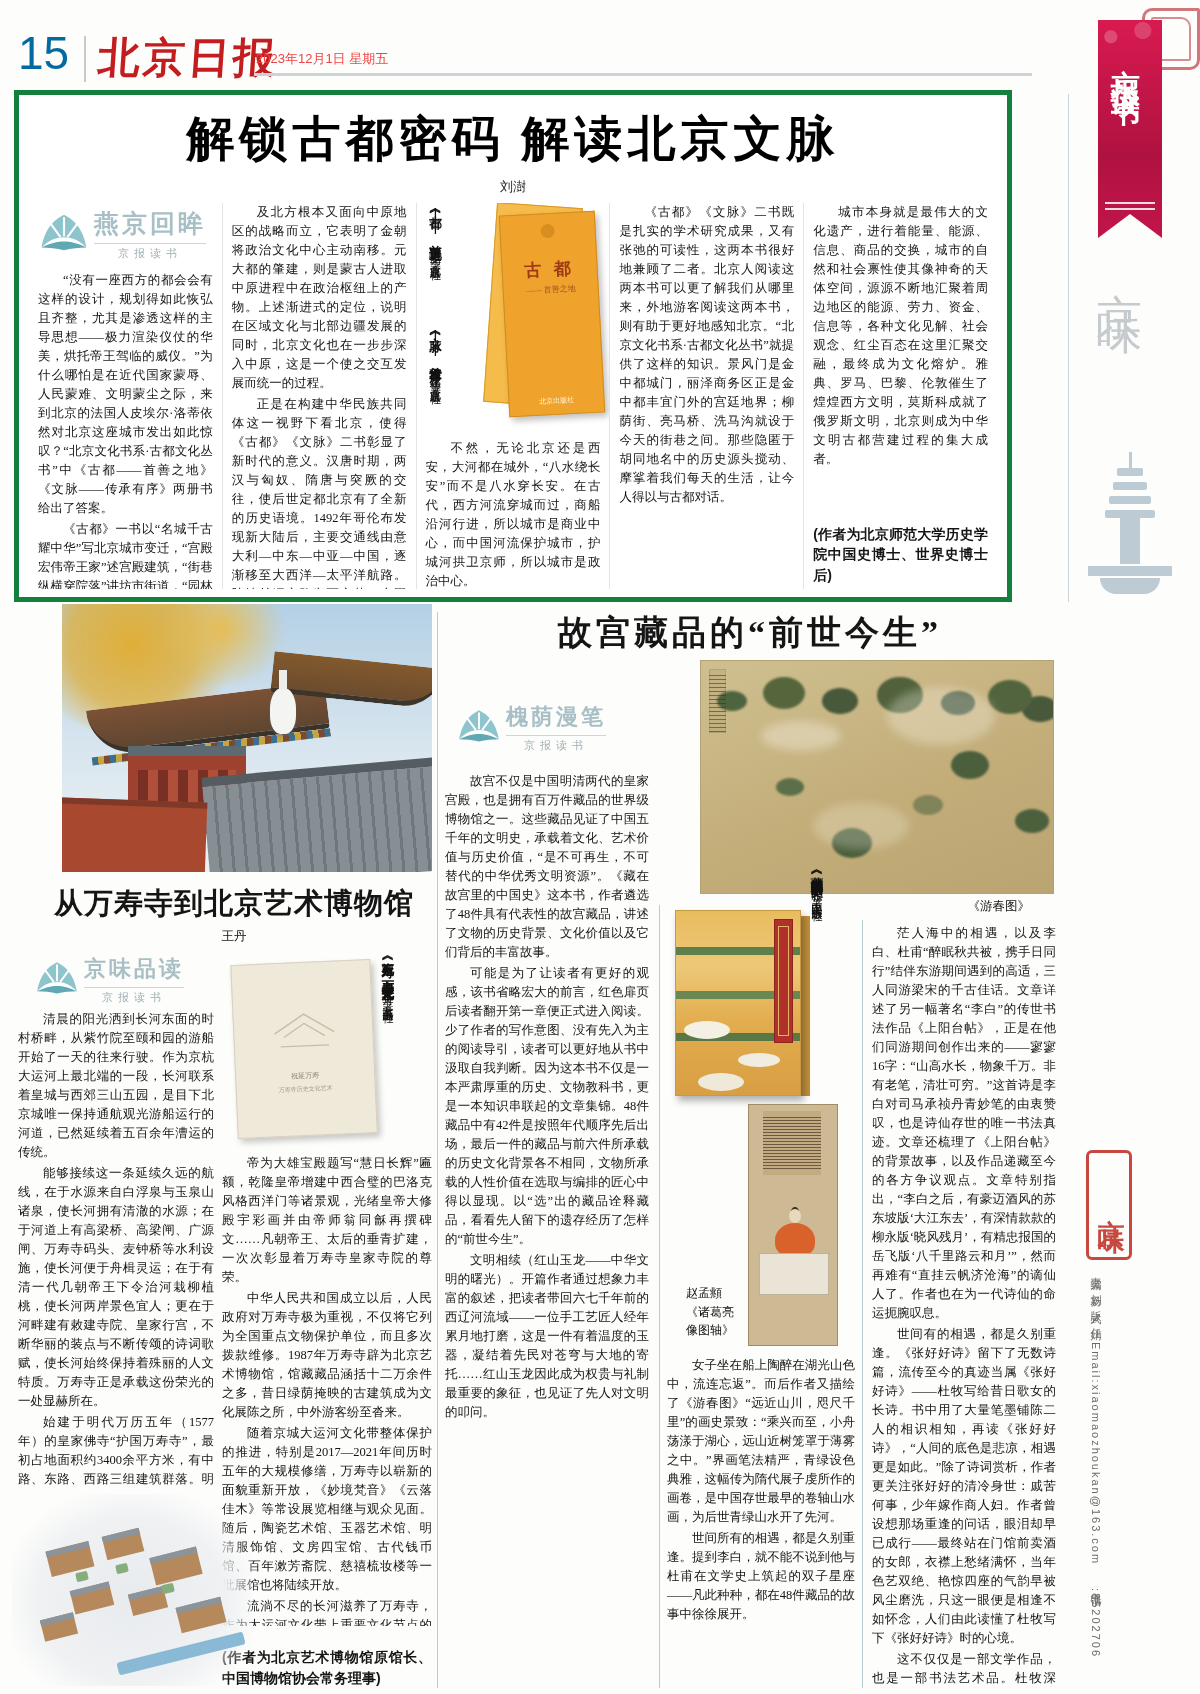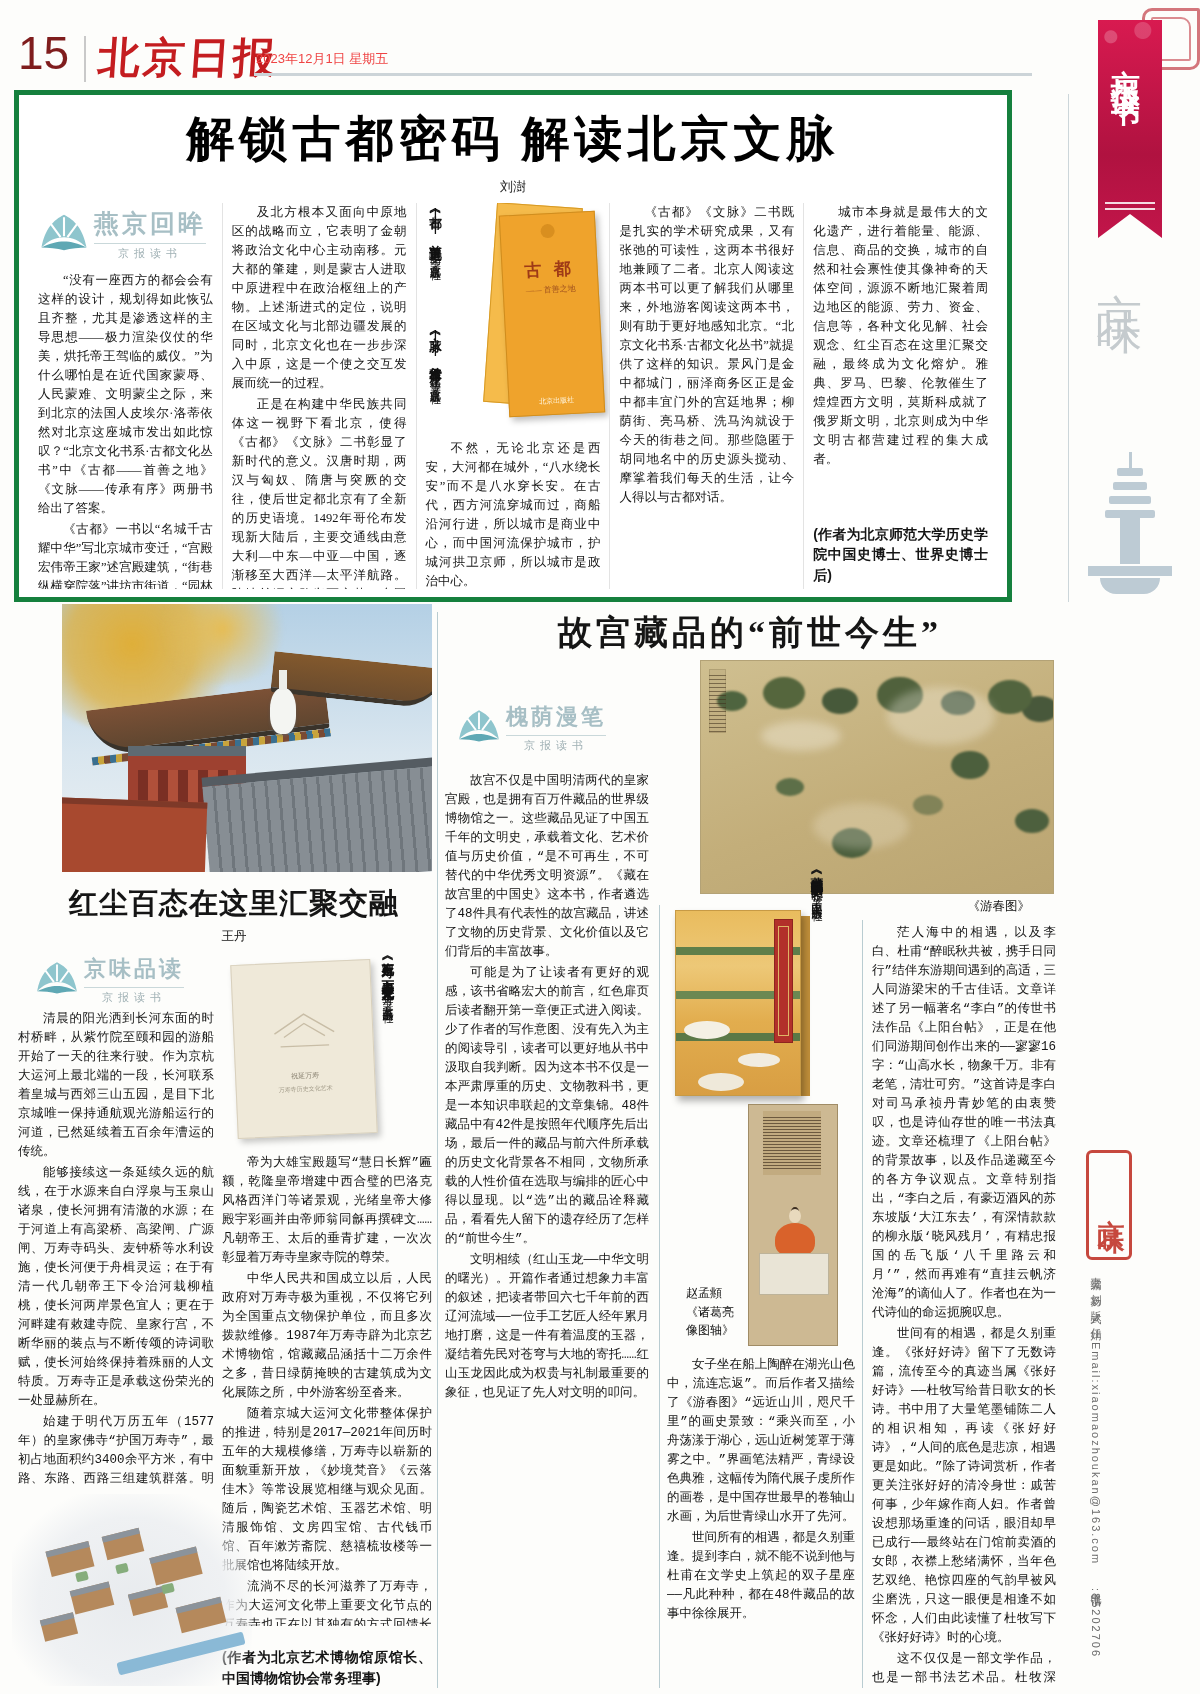--- a/index.html
+++ b/index.html
@@ -2,21 +2,21 @@
 <html><head>
 <meta charset="utf-8">
 <style>
   html,body{margin:0;padding:0;background:#e9e9e7;}
   .page{position:relative;width:1200px;height:1694px;margin:0 auto;background:#fdfdfb;
         overflow:hidden;font-family:"Liberation Serif","DejaVu Serif",serif;color:#151515;}
   .abs{position:absolute;}
   .sans{font-family:"Liberation Sans","DejaVu Sans",sans-serif;}
 
   
-  .pageno{left:18px;top:26px;font-size:46px;color:#7f1d1d;font-family:"Liberation Sans",sans-serif;font-weight:300;}
+  .pageno{left:18px;top:26px;font-size:46px;color:#0369a1;font-family:"Liberation Sans",sans-serif;font-weight:300;}
   .pagebar{left:84px;top:36px;width:2px;height:46px;background:#c9c9c9;}
   .masthead{left:98px;top:30px;font-size:42px;font-weight:bold;color:#c41d20;letter-spacing:3px;transform:skewX(-4deg);}
   .dateline{left:256px;top:50px;font-size:13px;color:#ef4444;}
   .headrule{left:254px;top:73px;width:778px;height:3px;background:#ccd4d8;}
 
   
   .leadbox{left:14px;top:90px;width:998px;height:512px;border:5px solid #15803d;background:#fff;box-sizing:border-box;}
   .lead-title{left:0;right:0;top:12px;text-align:center;font-size:48px;font-weight:bold;letter-spacing:5px;color:#000;}
   .lead-author{left:0;right:0;top:83px;text-align:center;font-size:13px;color:#222;}
   .lead-cols{left:10px;right:10px;top:108px;bottom:8px;display:flex;}
@@ -65,21 +65,21 @@
   .pav:after{content:"";position:absolute;left:10px;top:14px;right:10px;bottom:8px;
          background:repeating-linear-gradient(90deg,#7a2f24 0 10px,#b0503a 10px 20px);}
   .stupa{position:absolute;left:208px;top:84px;width:26px;height:46px;background:#f4f5f2;border-radius:45% 45% 40% 40%;box-shadow:0 2px 3px rgba(90,100,110,.5);}
   .stupa:before{content:"";position:absolute;left:9px;top:-18px;width:8px;height:20px;background:#eceee9;}
   .grayroof{position:absolute;right:-14px;bottom:-8px;width:240px;height:104px;transform:rotate(-5deg);
          background:repeating-linear-gradient(90deg,#878e94 0 10px,#6f767c 10px 13px);border-top:9px solid #555c62;}
   .redwall{position:absolute;left:-6px;bottom:-6px;width:150px;height:72px;background:#a8492f;border-top:6px solid #7e3928;transform:rotate(2deg);}
 
   .temple-title{left:34px;top:884px;width:400px;text-align:center;font-size:29px;font-weight:bold;letter-spacing:1px;}
   .temple-author{left:34px;top:928px;width:400px;text-align:center;font-size:12.5px;}
-  .bodycol{overflow:hidden;font-family:Liberation Mono, monospace;}
+  .bodycol{overflow:hidden;}
 
   
   .tbook{left:228px;top:950px;width:206px;height:200px;}
   .tcover{position:absolute;left:6px;top:12px;width:138px;height:172px;background:#efe9d9;border:1px solid #d8d0bd;
           transform:rotate(-2.5deg);box-shadow:3px 4px 6px rgba(0,0,0,.22);}
   .tcover svg{position:absolute;left:20px;top:40px;}
   .tcover .tt{position:absolute;left:0;right:0;top:108px;text-align:center;font-size:7px;color:#8a8372;}
   .tcover .tt2{position:absolute;left:0;right:0;top:122px;text-align:center;font-size:6px;color:#a39c8a;}
 
   
@@ -246,21 +246,21 @@
     <div class="gold1"></div>
     <div class="gold2"></div>
     <div class="eave1"></div>
     <div class="eave2"></div>
     <div class="stupa"></div>
     <div class="pav"></div>
     <div class="grayroof"></div>
     <div class="redwall"></div>
   </div>
 
-  <div class="abs temple-title">红尘百态在这里汇聚交融</div>
+  <div class="abs temple-title">从万寿寺到北京艺术博物馆</div>
   <div class="abs temple-author">王丹</div>
 
   <div class="abs" style="left:34px;top:950px;">
     <div class="seclogo">
       <span>
         <svg width="46" height="35" viewBox="0 0 60 44">
           <path d="M30 2 C18 8 8 18 4 40 C12 32 20 28 30 28 C40 28 48 32 56 40 C52 18 42 8 30 2 Z" fill="#8ec5cd"></path>
           <path d="M4 40 C14 35 22 33 30 33 C38 33 46 35 56 40 C48 40 38 41 30 43 C22 41 12 40 4 40 Z" fill="#5fa8b4"></path>
           <path d="M30 5 L30 27 M15 13 L26 28 M45 13 L34 28" stroke="#ffffff" stroke-width="2.4" fill="none"></path>
         </svg>

